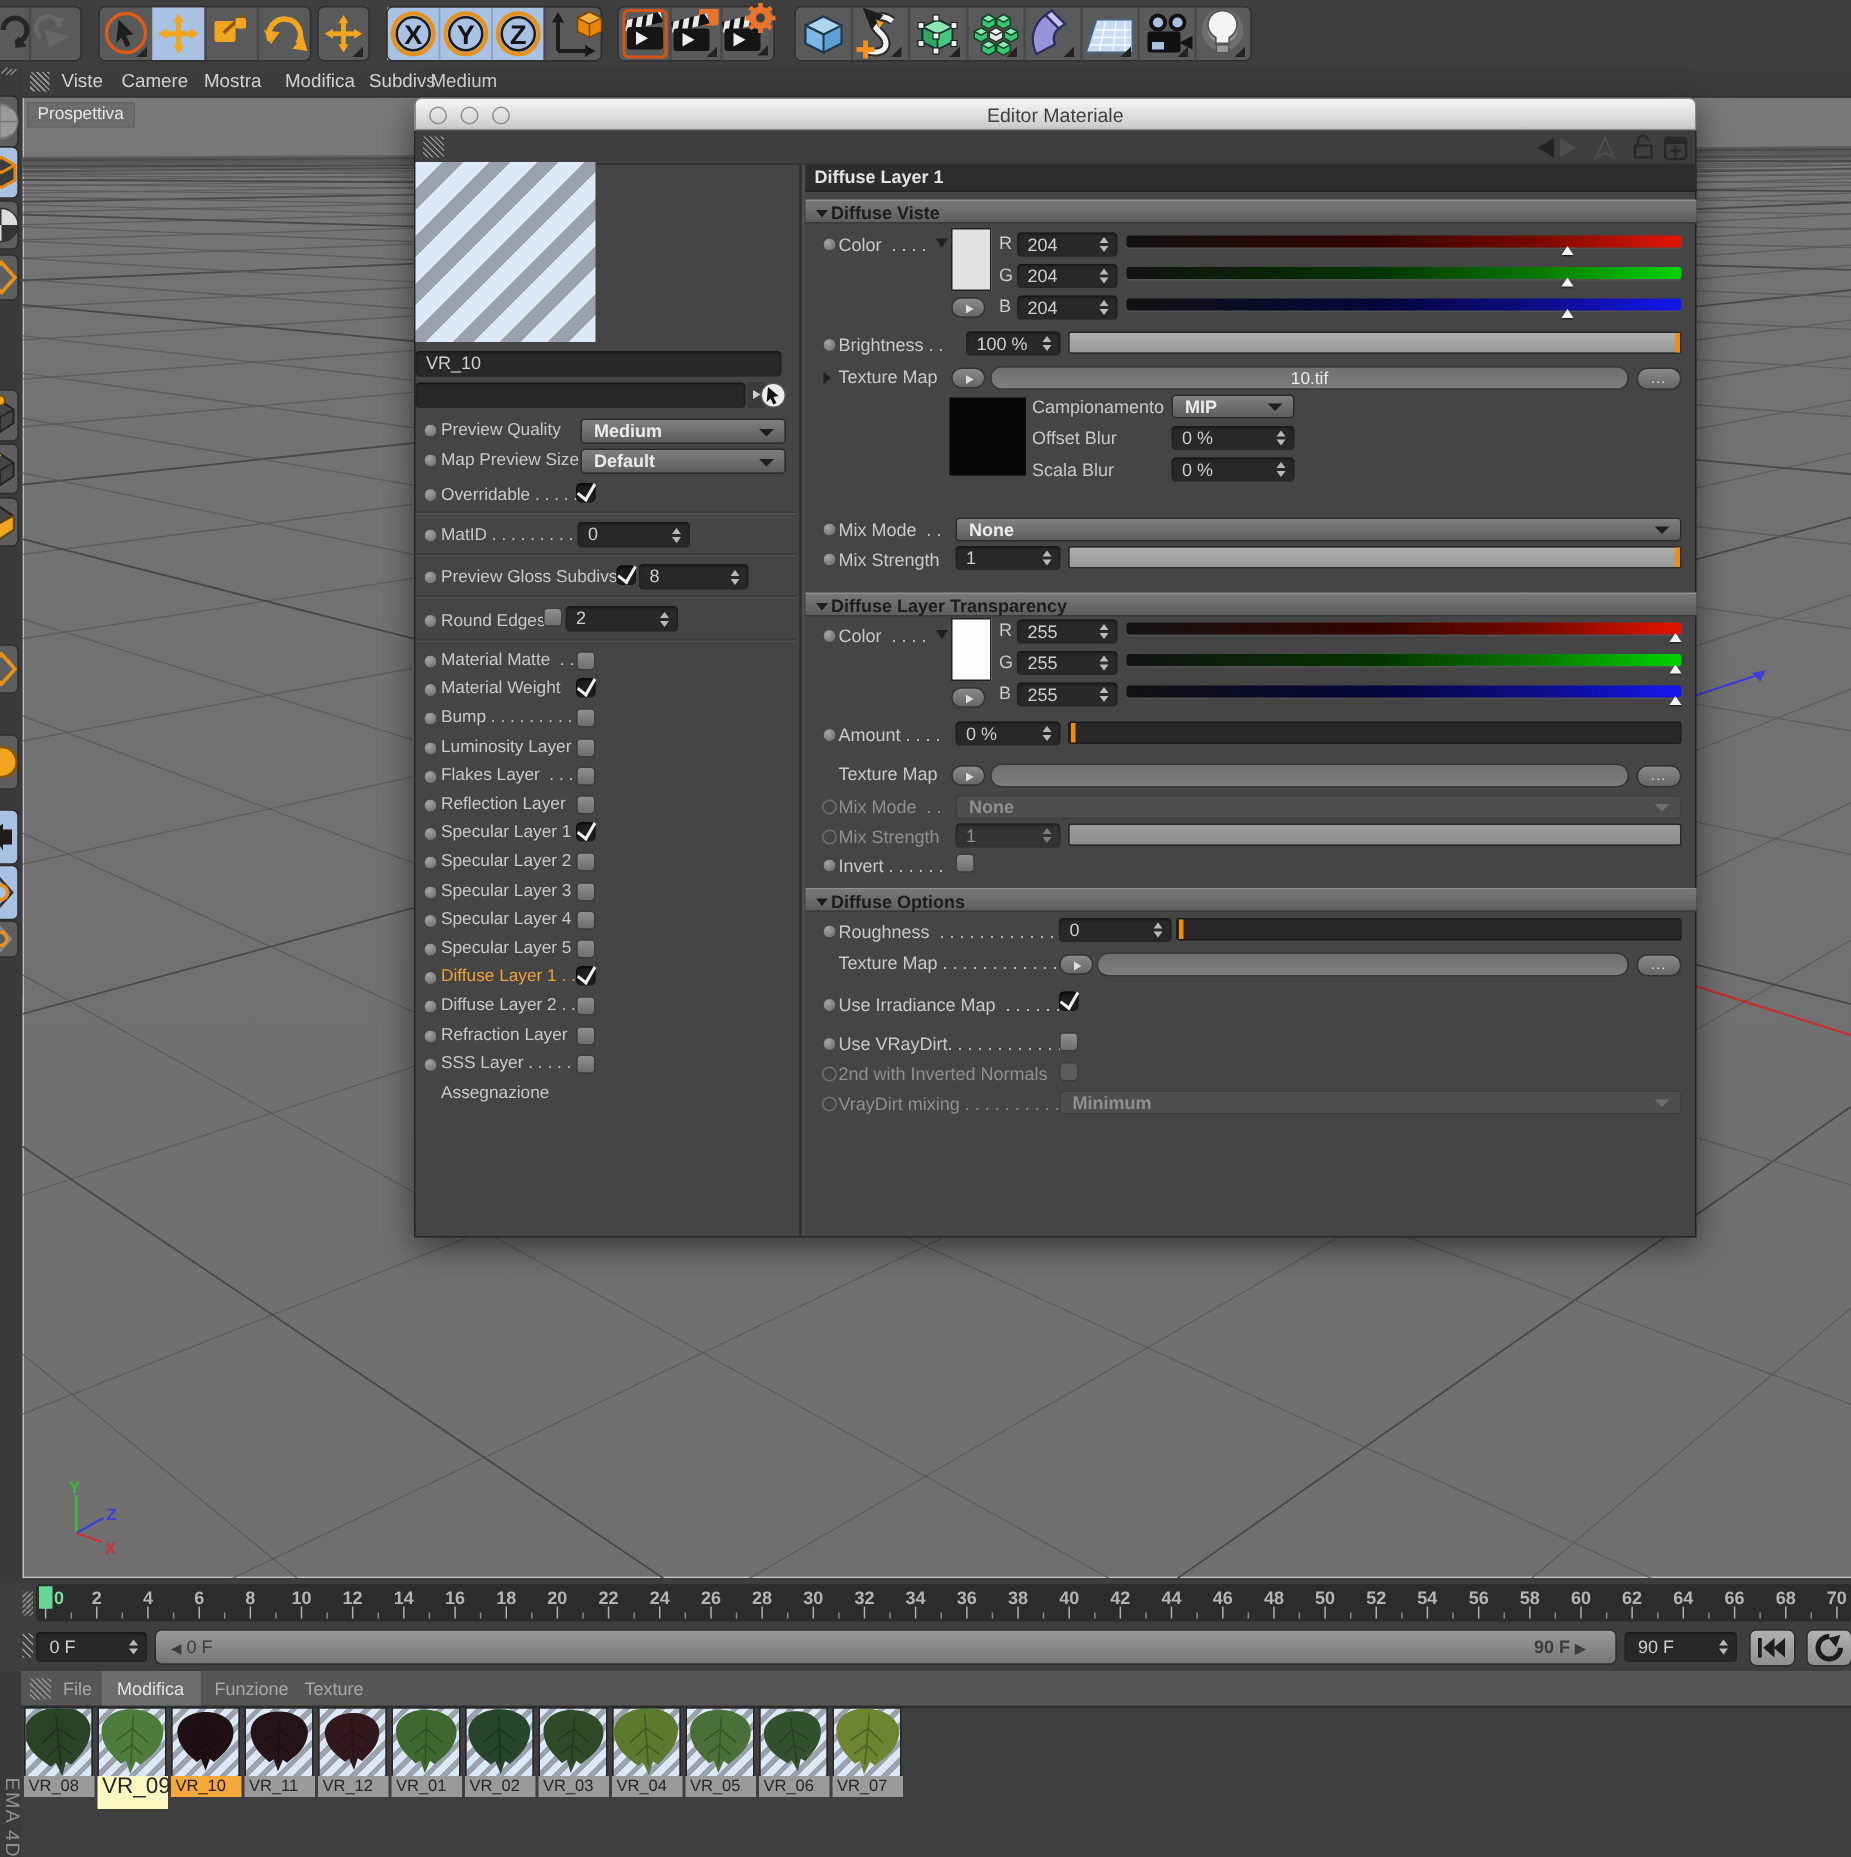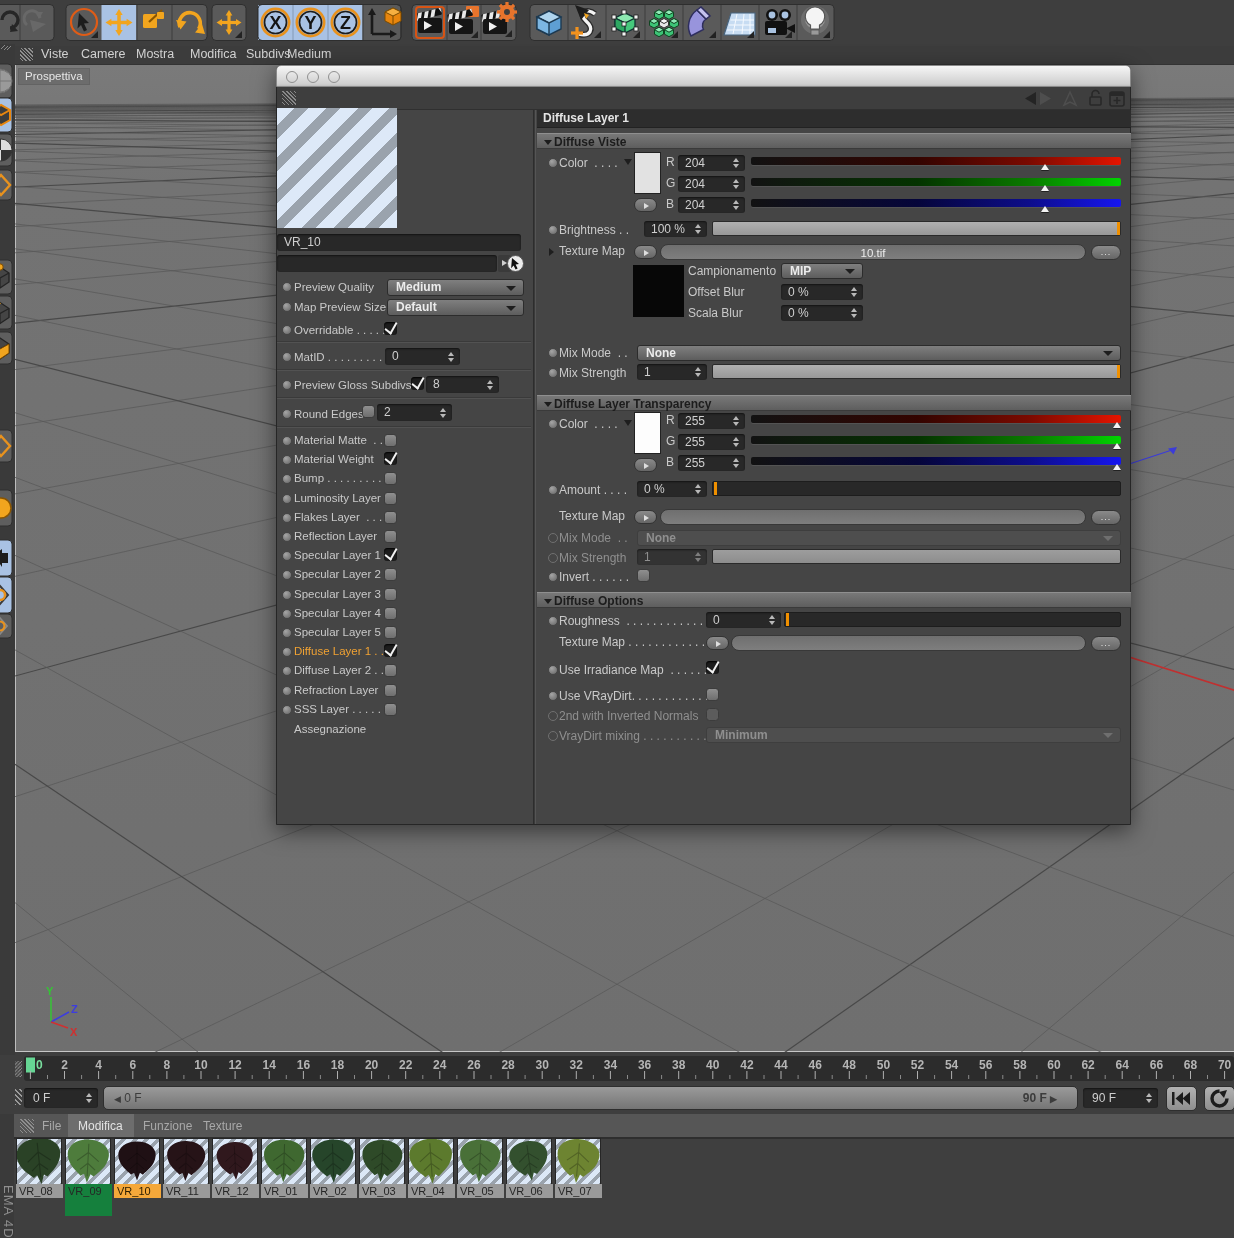--- a/index.html
+++ b/index.html
@@ -359,20 +359,21 @@
     <rect x="-14" y="570" width="26" height="24" rx="4" fill="#5e5e5e" stroke="#2e2e2e"></rect>
     <g transform="translate(0,582.0)">
       <path d="M0,-8 l7,8 -7,8 -7,-8 z" fill="none" stroke="#8a8a8a" stroke-width="1.8"></path>
       <circle r="4.5" fill="none" stroke="#e8921e" stroke-width="2.2"></circle>
     </g>
   </svg>
 <div style="position:absolute;left:276px;top:65px;width:855px;height:760px;box-shadow:0 6px 22px rgba(0,0,0,0.5);background:#454545;border:1px solid #262626;box-sizing:border-box;border-radius:5px 5px 0 0"></div><div style="position:absolute;left:276px;top:65px;width:855px;height:22px;background:linear-gradient(#f6f6f6,#cfcfcf 90%,#bfbfbf);border-radius:5px 5px 0 0;border:1px solid #8a8a8a;box-sizing:border-box">
 <div style="position:absolute;left:9px;top:5px;width:12px;height:12px;border-radius:50%;border:1.3px solid #8f8f8f;box-sizing:border-box"></div>
 <div style="position:absolute;left:30px;top:5px;width:12px;height:12px;border-radius:50%;border:1.3px solid #8f8f8f;box-sizing:border-box"></div>
 <div style="position:absolute;left:51px;top:5px;width:12px;height:12px;border-radius:50%;border:1.3px solid #8f8f8f;box-sizing:border-box"></div>
+<div style="position:absolute;left:0;right:0;top:3px;text-align:center;font-size:13px;color:#3f3f3f">Editor Materiale</div>
   </div><div style="position:absolute;left:277px;top:87px;width:853px;height:23px;background:#3e3e3e;border-bottom:1px solid #303030;box-sizing:border-box">
 <div style="position:absolute;left:5px;top:4px;width:14px;height:14px;background-image:repeating-linear-gradient(45deg,transparent 0 1.7px,#8a8a8a 1.7px 2.7px)"></div>
 <svg width="110" height="23" style="position:absolute;right:2px;top:0">
 <path d="M18,5 L7,11.5 L18,18 z" fill="#242424"></path>
 <path d="M22,5 L33,11.5 L22,18 z M24,8 L29,11.5 L24,15 z" fill="#4e4e4e"></path>
 <path d="M52,5 L46,18 L52,15 L58,18 z" fill="none" stroke="#4e4e4e" stroke-width="1.5"></path>
 <g stroke="#282828" stroke-width="1.6" fill="none">
         <rect x="72" y="10" width="11" height="8" rx="1"></rect>
         <path d="M74,10 v-3 a3.5,3.5 0 0 1 7,0"></path>
       </g>
@@ -571,21 +572,21 @@
       </g>
     </svg></div>
 <div style="position:absolute;left:16px;top:1184px;width:44px;height:14px;background:#9a9a9a;color:#262626;font-size:11px;line-height:14px;padding-left:3px">VR_08</div><div style="position:absolute;left:65px;top:1138px;width:44px;height:45px;border:1px solid #262626;
 background:repeating-linear-gradient(135deg,#dce8f7 0 4.6px,#9aa3ad 4.6px 8.2px);overflow:hidden">
 <svg width="44" height="45" viewBox="0 0 44 45">
       <g transform="translate(22,21) rotate(3) scale(1.08) translate(-22,-21)">
 <path d="M22,2 C11,2 2,8 3,17 C4,27 12,32 16,36 L19,34 L22,42 L25,34 L28,36 C32,32 40,27 41,17 C42,8 33,2 22,2 Z" fill="#4e7c3c"></path>
         <path d="M22,6 L22,36 M22,14 L12,22 M22,14 L32,22 M22,24 L15,30 M22,24 L29,30" stroke="#000" stroke-opacity="0.25" stroke-width="1"></path>
       </g>
     </svg></div>
-<div style="position:absolute;left:65px;top:1184px;width:44px;height:32px;background:#15803d;color:#262626;font-size:11px;line-height:14px;padding-left:3px">VR_09</div><div style="position:absolute;left:114px;top:1138px;width:44px;height:45px;border:1px solid #262626;
+<div style="position:absolute;left:65px;top:1184px;width:44px;height:22px;background:#fef9c3;color:#262626;font-size:15px;line-height:14px;padding-left:3px">VR_09</div><div style="position:absolute;left:114px;top:1138px;width:44px;height:45px;border:1px solid #262626;
 background:repeating-linear-gradient(135deg,#dce8f7 0 4.6px,#9aa3ad 4.6px 8.2px);overflow:hidden">
 <svg width="44" height="45" viewBox="0 0 44 45">
       <g transform="translate(22,21) rotate(0) scale(0.98) translate(-22,-21)">
 <path d="M22,2 C11,2 2,8 3,17 C4,27 12,32 16,36 L19,34 L22,42 L25,34 L28,36 C32,32 40,27 41,17 C42,8 33,2 22,2 Z" fill="#1f1014"></path>
         <path d="M22,6 L22,36 M22,14 L12,22 M22,14 L32,22 M22,24 L15,30 M22,24 L29,30" stroke="#000" stroke-opacity="0.25" stroke-width="1"></path>
       </g>
     </svg></div>
 <div style="position:absolute;left:114px;top:1184px;width:44px;height:14px;background:#f5a83a;color:#2a1c00;font-size:11px;line-height:14px;padding-left:3px">VR_10</div><div style="position:absolute;left:163px;top:1138px;width:44px;height:45px;border:1px solid #262626;
 background:repeating-linear-gradient(135deg,#dce8f7 0 4.6px,#9aa3ad 4.6px 8.2px);overflow:hidden">
 <svg width="44" height="45" viewBox="0 0 44 45">

